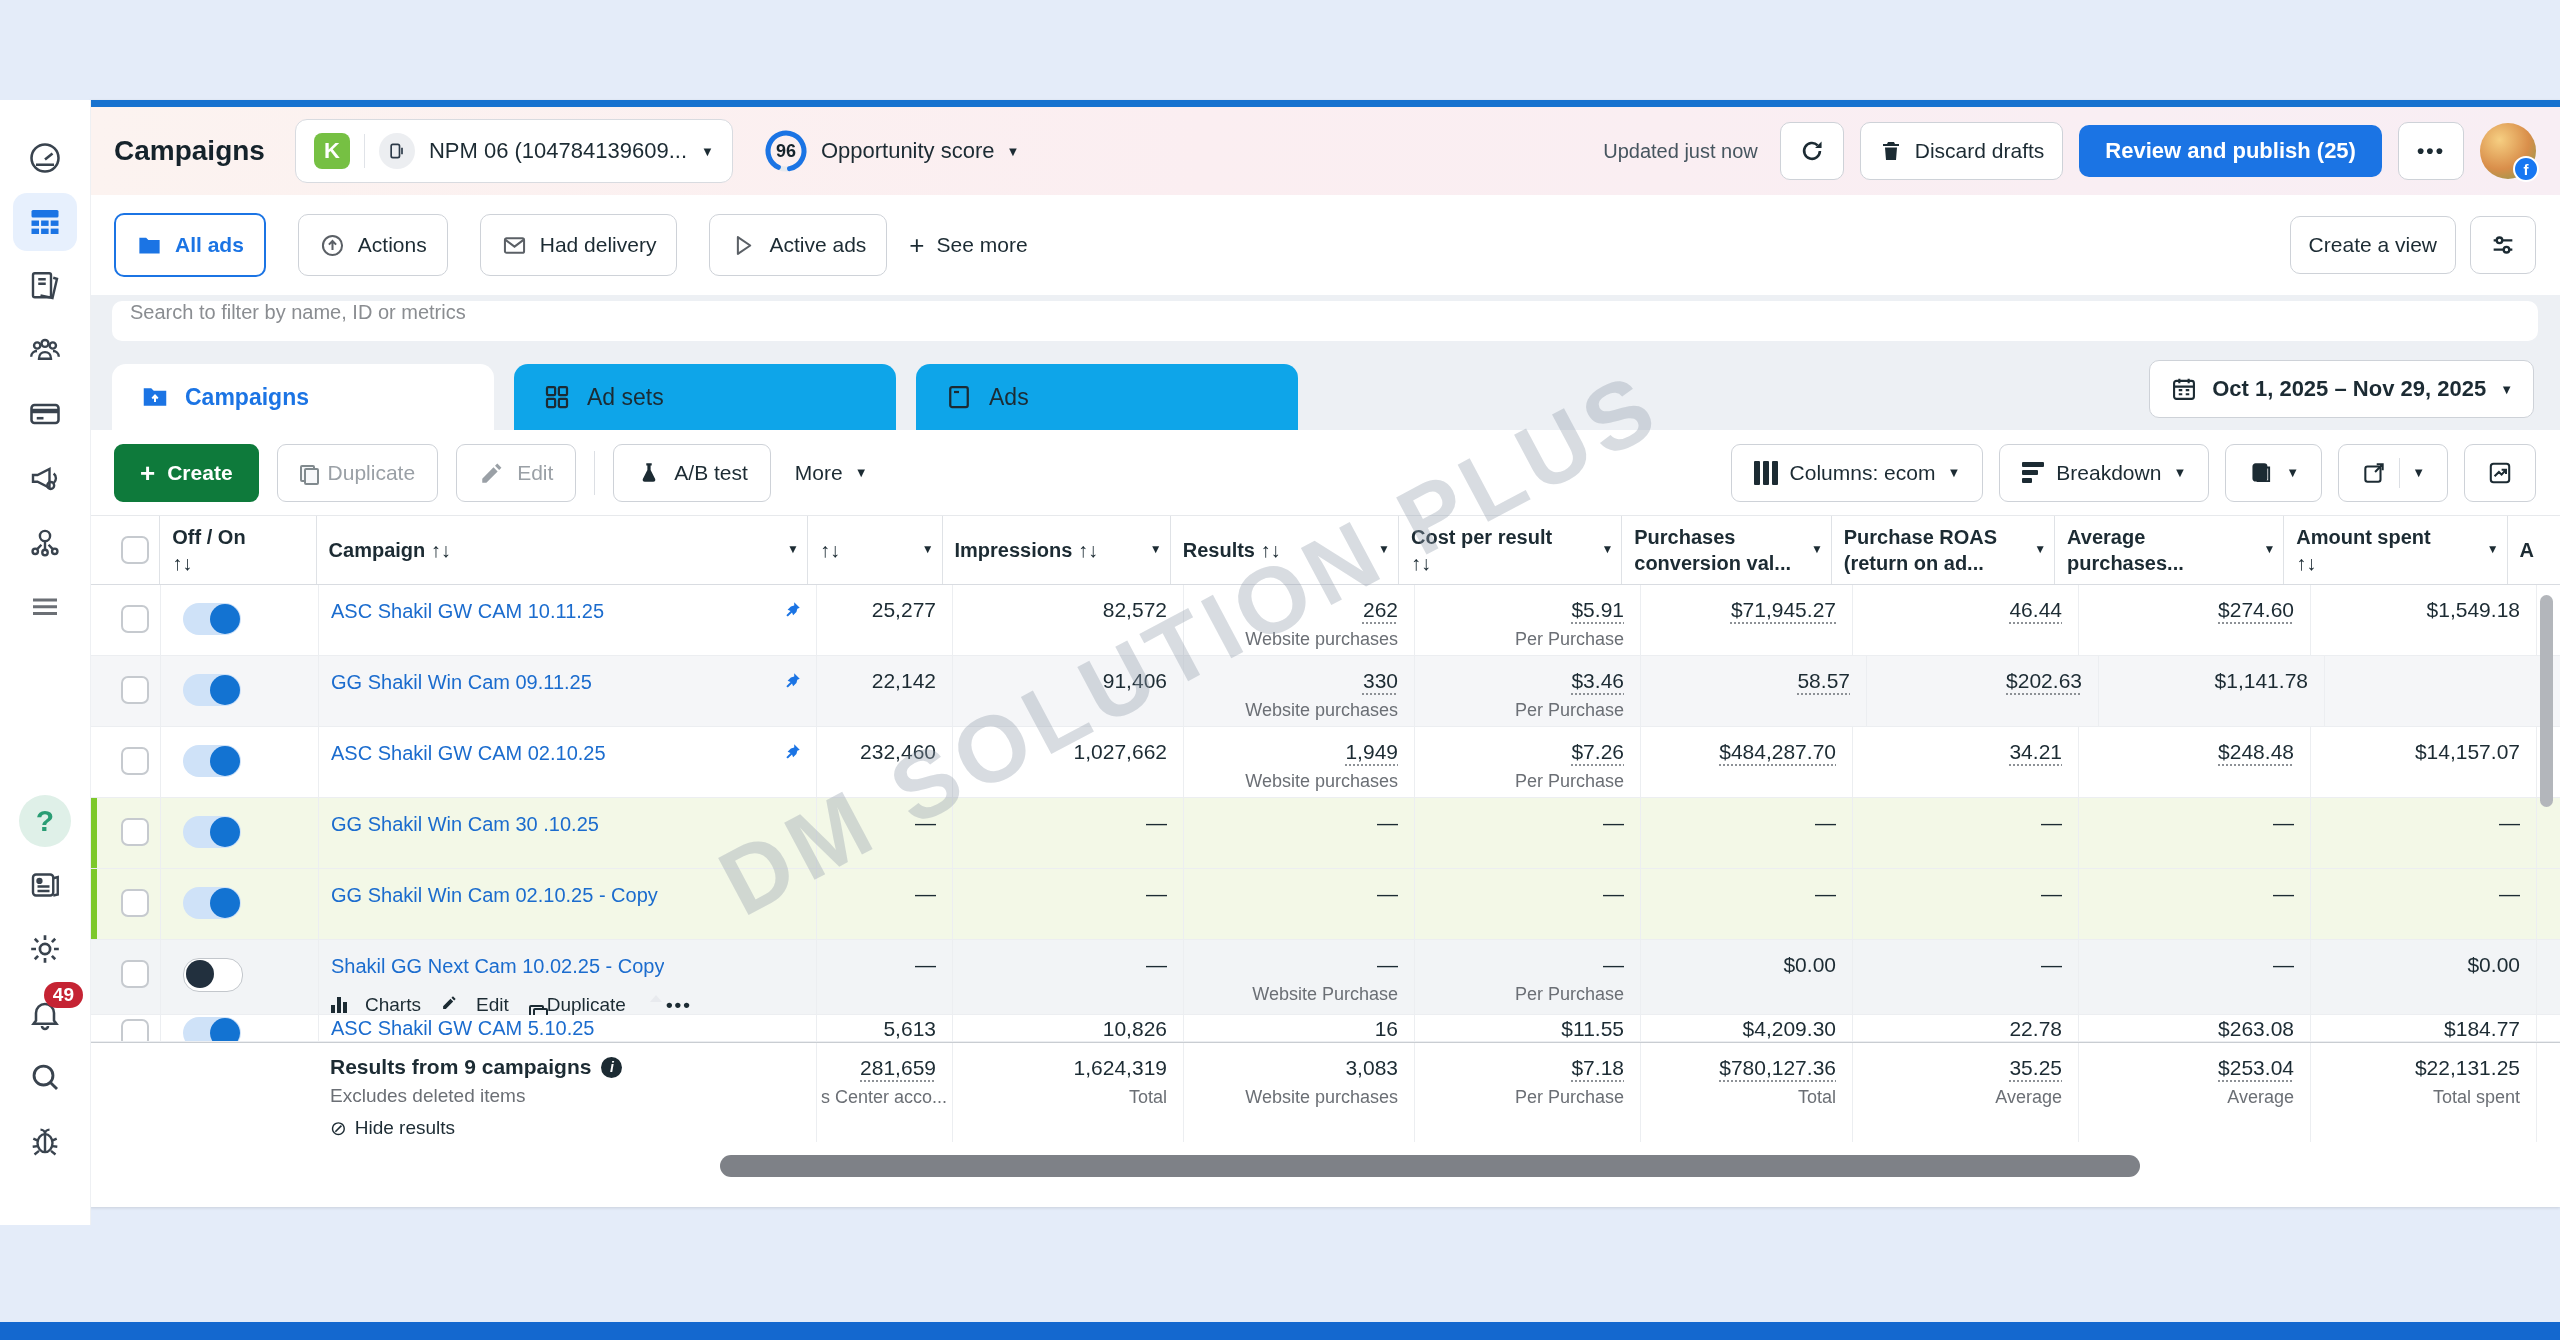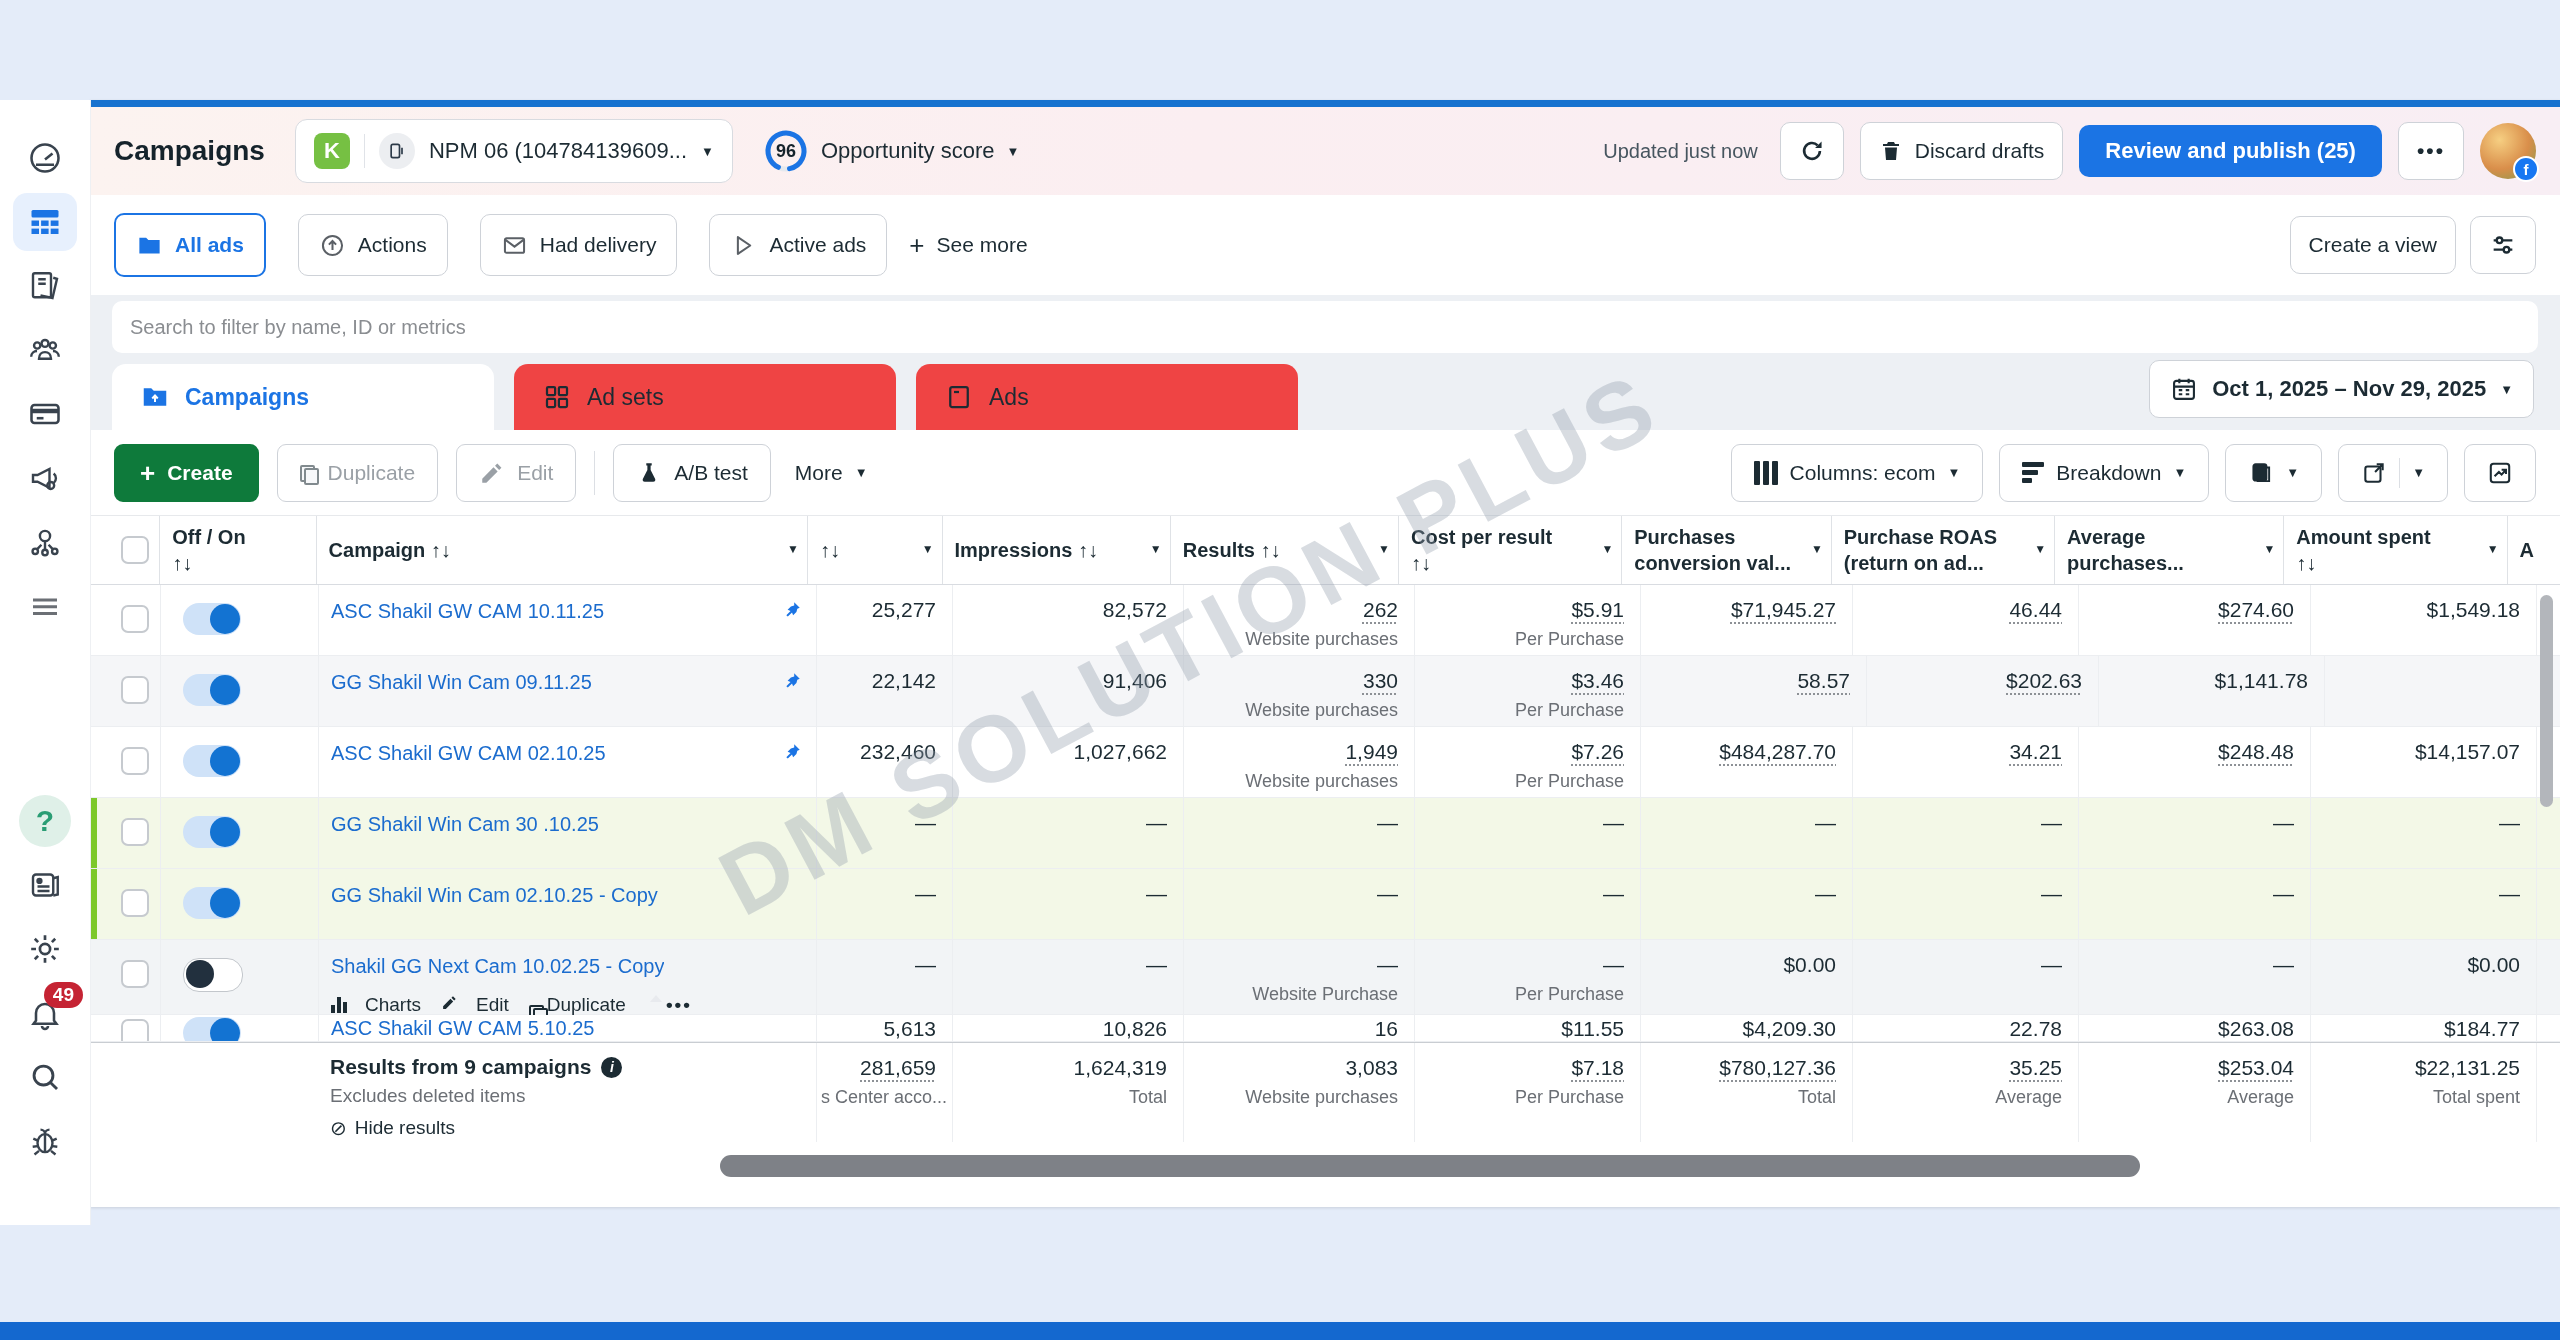--- a/index.html
+++ b/index.html
@@ -43,28 +43,28 @@
   .chip{height:60px;border:1px solid #ced2d8;border-radius:10px;background:#fff;display:flex;align-items:center;gap:12px;padding:0 20px;font-size:21px;color:#1c2b33;cursor:pointer;}
   .chip svg{width:27px;height:27px;}
   .chip.selected{border:2px solid #1b74e4;color:#1b74e4;font-weight:bold;}
   .see-more{border:none;background:none;font-size:21px;color:#1c2b33;display:flex;gap:12px;align-items:center;cursor:pointer;}
   .plus{font-size:26px;line-height:1;}
   .chips-right{margin-left:auto;display:flex;gap:14px;align-items:center;}
   .sliders svg{width:28px;height:28px;}
 
   
   .grayzone{background:#edf0f4;height:135px;position:relative;}
-  .search-box{position:absolute;left:22px;right:22px;top:6px;height:52px;background:#fff;border-radius:10px;display:flex;align-items:center;}
+  .search-box{position:absolute;left:22px;right:22px;top:6px;height:40px;background:#fff;border-radius:10px;display:flex;align-items:flex-start;}
   .search-box input{border:none;outline:none;width:100%;font-size:20px;color:#1c2b33;padding:0 18px;background:transparent;font-family:"Liberation Sans",sans-serif;}
   .search-box input::placeholder{color:#8a8d91;}
   .tabs{position:absolute;bottom:0;left:22px;display:flex;gap:20px;}
   .tab{width:382px;height:66px;border-radius:14px 14px 0 0;display:flex;align-items:center;gap:15px;padding:0 28px;font-size:23px;cursor:pointer;box-sizing:border-box;}
   .tab svg{width:30px;height:30px;flex:0 0 auto;}
   .tab.selected{background:#fff;color:#1b74e4;font-weight:bold;}
-  .tab.unselected{background:#ef4444;color:#1c2b33;}
+  .tab.unselected{background:#0ea5e9;color:#1c2b33;}
   .date-btn{position:absolute;right:26px;bottom:12px;height:58px;border:1px solid #ced2d8;border-radius:10px;background:#fff;display:flex;align-items:center;gap:14px;padding:0 20px;font-size:22px;font-weight:bold;color:#1c2b33;cursor:pointer;}
   .date-btn svg{width:28px;height:28px;}
 
   
   .toolbar{height:85px;display:flex;align-items:center;gap:18px;padding:0 24px;background:#fff;}
   .btn-green{height:58px;background:#0e7a3b;color:#fff;border:none;border-radius:9px;font-size:21px;font-weight:bold;display:flex;align-items:center;gap:12px;padding:0 26px;cursor:pointer;}
   .btn-outline{height:58px;border:1px solid #ced2d8;border-radius:9px;display:flex;align-items:center;gap:12px;padding:0 22px;font-size:21px;color:#1c2b33;background:#fff;cursor:pointer;}
   .btn-outline.disabled{color:#9aa0a6;}
   .btn-outline svg{width:26px;height:26px;}
   .btn-text{border:none;background:none;font-size:21px;color:#1c2b33;display:flex;gap:12px;align-items:center;cursor:pointer;}

